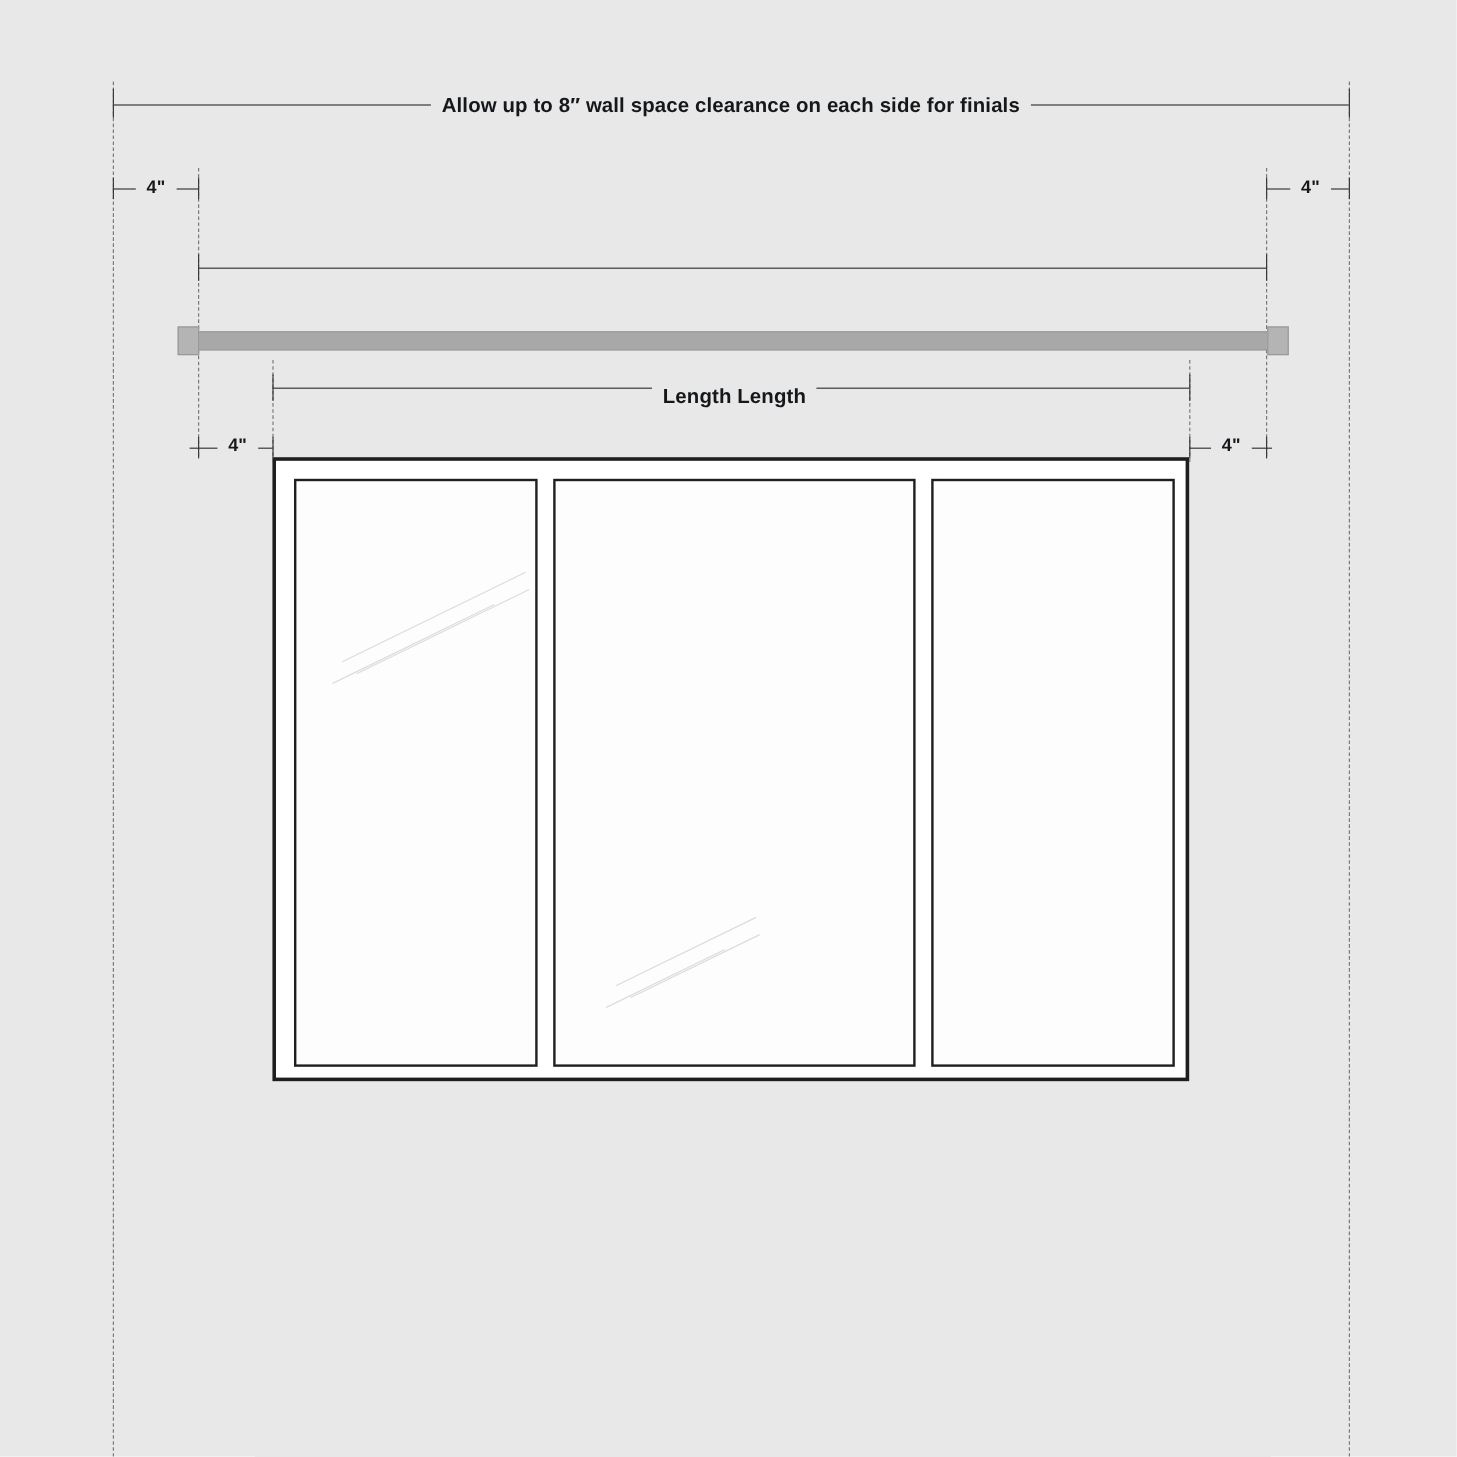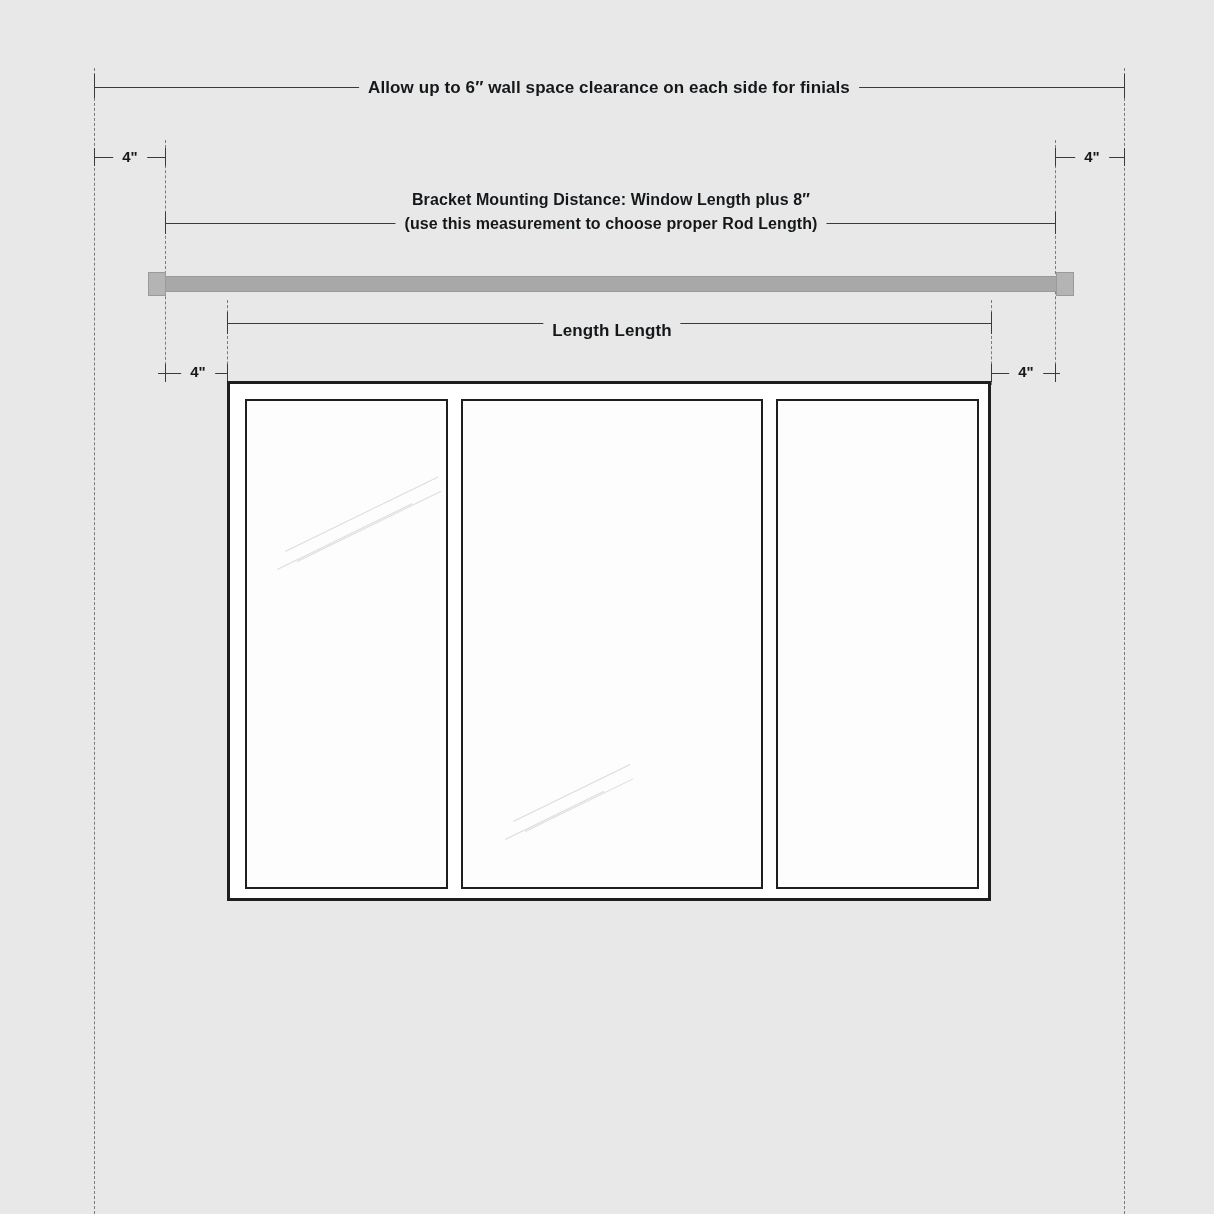--- a/index.html
+++ b/index.html
@@ -98,38 +98,36 @@
 
   <div class="vdash" style="left:165px; top:140px; height:240px;"></div>
   <div class="vdash" style="left:1055px; top:140px; height:240px;"></div>
 
   <div class="vdash" style="left:227px; top:300px; height:85px;"></div>
   <div class="vdash" style="left:991px; top:300px; height:85px;"></div>
 
   <div class="vtick" style="left:94px; top:74px; height:24px;"></div>
   <div class="vtick" style="left:1124px; top:74px; height:24px;"></div>
   <div class="hline" style="left:94px; top:87px; width:1030px;"></div>
-  <div class="label t-title center label-bg" style="left:609px; top:78px;">Allow up to 6″ wall space clearance on each side for finials</div>
+  <div class="label t-title center label-bg" style="left:609px; top:78px;">Allow up to 8″ wall space clearance on each side for finials</div>
 
   <div class="vtick" style="left:94px; top:148px; height:18px;"></div>
   <div class="vtick" style="left:165px; top:148px; height:18px;"></div>
   <div class="hline" style="left:94px; top:157px; width:71px;"></div>
   <div class="label t-small center label-bg" style="left:130px; top:148px;">4"</div>
 
   <div class="vtick" style="left:1055px; top:148px; height:18px;"></div>
   <div class="vtick" style="left:1124px; top:148px; height:18px;"></div>
   <div class="hline" style="left:1055px; top:157px; width:69px;"></div>
   <div class="label t-small center label-bg" style="left:1092px; top:148px;">4"</div>
 
   <div class="vtick" style="left:165px; top:212px; height:22px;"></div>
   <div class="vtick" style="left:1055px; top:212px; height:22px;"></div>
   <div class="hline" style="left:165px; top:223px; width:890px;"></div>
 
-  <div class="label t-sub center label-bg" style="left:611px; top:188px;">Bracket Mounting Distance: Window Length plus 8″</div>
-  <div class="label t-sub center label-bg" style="left:611px; top:212px;">(use this measurement to choose proper Rod Length)</div>
 
   <div id="rod-bar" style="left:160px; top:276px; width:900px; height:14px;"></div>
   <div class="rod-cap" style="left:148px; top:272px; width:16px; height:22px;"></div>
   <div class="rod-cap" style="left:1056px; top:272px; width:16px; height:22px;"></div>
 
   <div class="vtick" style="left:227px; top:312px; height:22px;"></div>
   <div class="vtick" style="left:991px; top:312px; height:22px;"></div>
   <div class="hline" style="left:227px; top:323px; width:764px;"></div>
   <div class="label t-win center label-bg" style="left:612px; top:321px;">Length Length</div>
 

